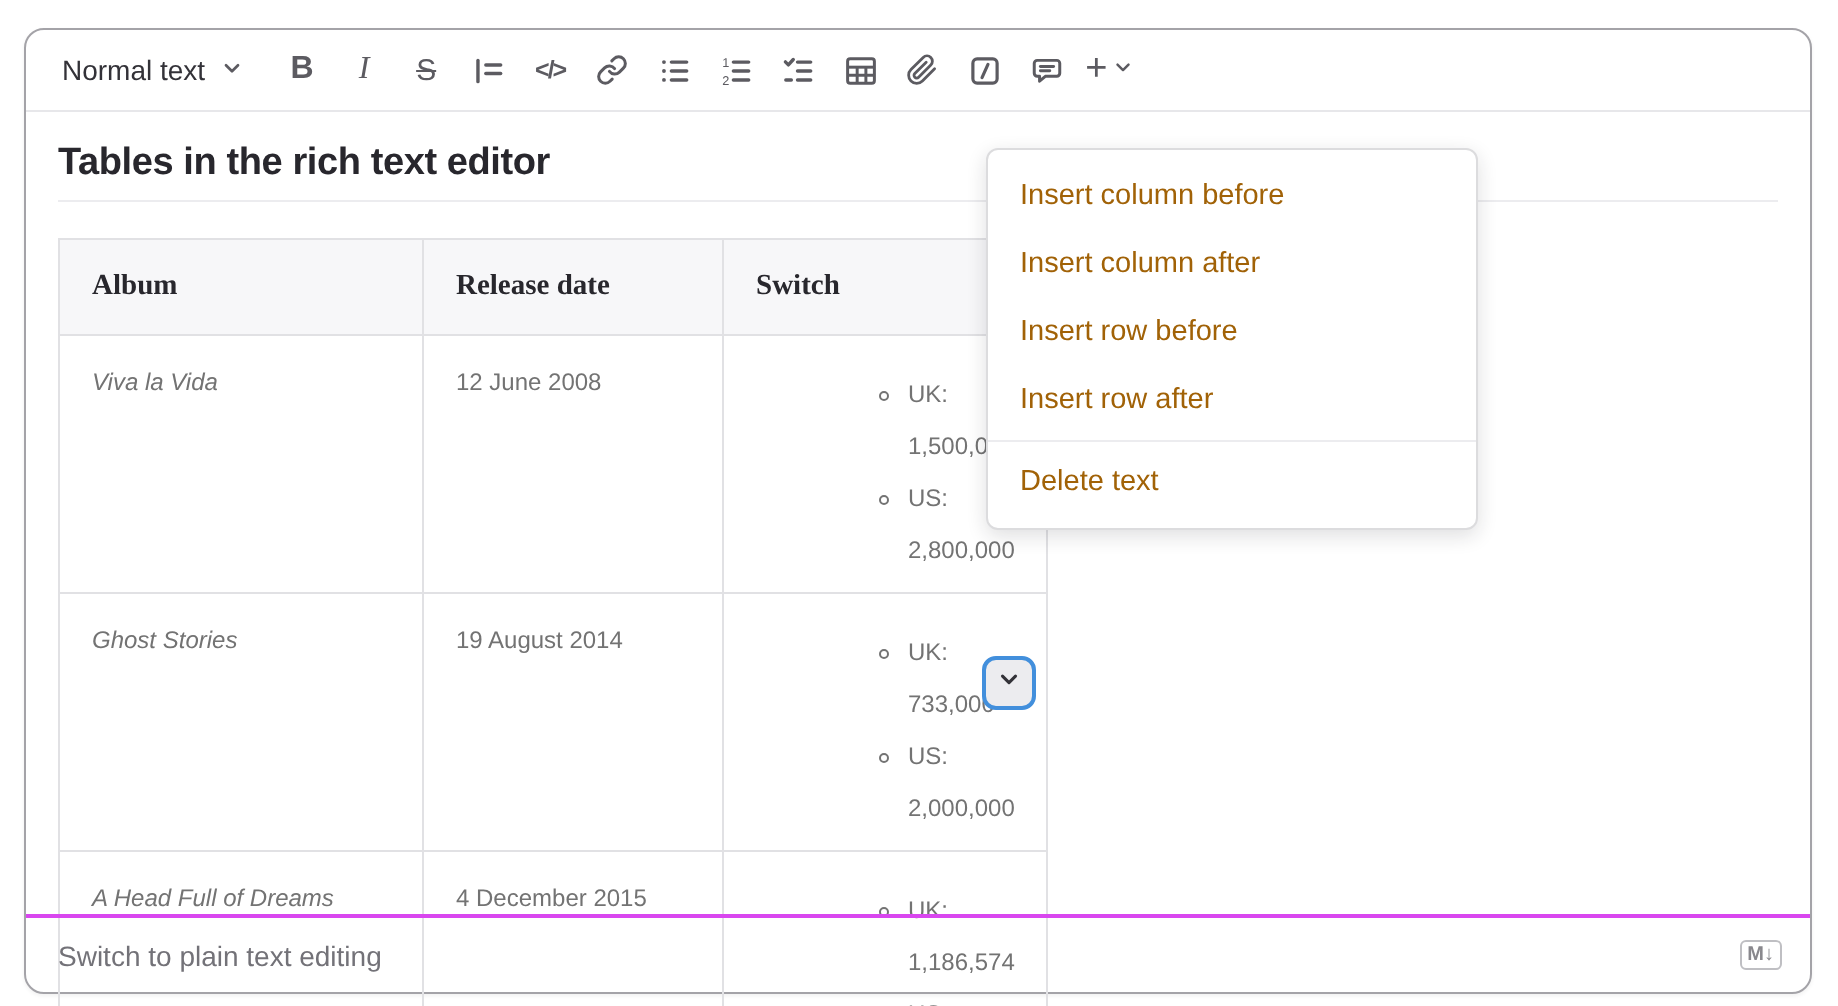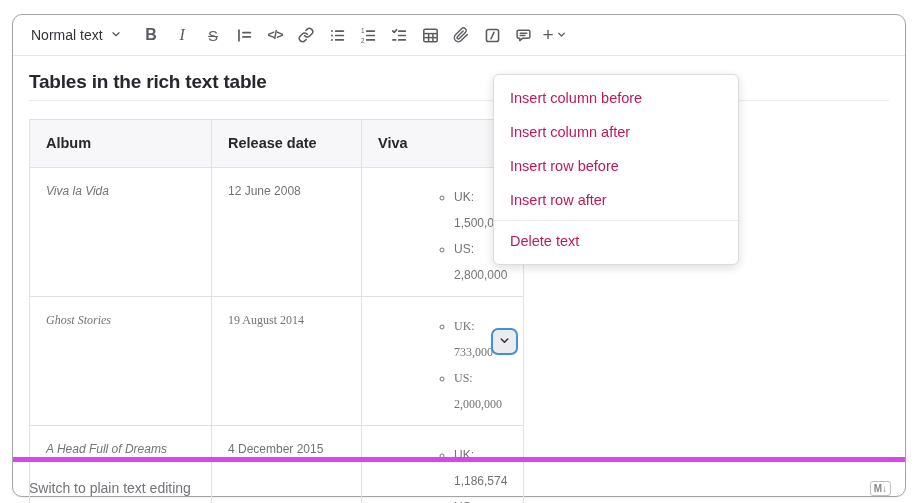--- a/index.html
+++ b/index.html
@@ -31,46 +31,46 @@
   .glyph-plus { font-size:19px; font-weight:400; color:#5c5b61; }
   .more { display:flex; align-items:center; gap:2px; padding:0 4px; cursor:pointer; }
 
   
   .content { position:absolute; top:41px; left:0; right:0; padding:15px 16px 0 16px; }
   h1.title { font-size:19px; font-weight:700; color:#28272d; letter-spacing:-.2px; }
   .title-hr { height:1px; background:#ececef; margin-top:7px; }
 
   table.rte { border-collapse:collapse; margin-top:18px; table-layout:fixed; }
   table.rte th, table.rte td { border:1px solid #e1e1e4; vertical-align:top; text-align:left; }
-  table.rte th { background:#f7f7f9; font-size:14.5px; font-weight:700; color:#28272d; padding:15px 16px 0; height:48px; }
+  table.rte th { background:#f7f7f9; font-size:14.5px; font-weight:700; color:#28272d; padding:15px 16px 0; height:48px;font-family:Liberation Serif, serif; }
   table.rte td { font-size:12px; color:#737373; padding:16px 16px 8px; }
   .c-album{ width:182px; } .c-date{ width:150px; } .c-sales{ width:158px; }
-  .r1 td{ height:82px; } .r2 td{ height:78px;font-family:Liberation Serif, serif; } .r3 td{ height:77px; }
+  .r1 td{ height:82px; } .r2 td{ height:78px; } .r3 td{ height:77px; }
   .album { font-style:italic; }
   td ul { list-style-type:circle; margin:0; padding-left:36px; line-height:26px; }
   td ul li { padding-left:0;margin-left:40px; }
 
   
   .footer {
     position:absolute; left:0; right:0; bottom:0; height:39px;
-    border-top:5px solid #d946ef; display:flex; align-items:flex-end;
+    border-top:2px solid #d946ef; display:flex; align-items:center;
     padding:0 14px 0 16px; border-radius:0 0 10px 10px;
   }
   .switch-link { font-size:14px; color:#737278; cursor:pointer; }
   .md-badge { margin-left:auto; font-size:10px; font-weight:700; color:#89888d;
               border:1px solid #bfbfc3; border-radius:3px; padding:1px 3px; line-height:11px; }
 
   
   .menu {
     position:absolute; left:480px; top:59px; width:246px;
     background:#fff; border:1px solid #dcdcde; border-radius:6px;
     box-shadow:0 3px 10px rgba(31,30,36,.14); padding:6px 0; z-index:5;
   }
   .menu-item { height:34px; display:flex; align-items:center; padding:0 16px;
-               font-size:14.5px; color:#be185d; cursor:pointer;text-align:right; }
+               font-size:14.5px; color:#a16207; cursor:pointer;text-align:right; }
   .menu-divider { height:1px; background:#ececef; margin:3px 0; }
 
   
   .cell-dd {
     position:absolute; left:478px; top:313px; width:27px; height:27px;
     background:#ececef; border:2px solid #428fdc; border-radius:7px;
     display:flex; align-items:center; justify-content:center; cursor:pointer; z-index:4;
     color:#333238;
   }
 </style>
@@ -203,29 +203,29 @@
         <span class="glyph-plus">+</span>
         <span>
           <svg width="11" height="11" viewBox="0 0 16 16" fill="none" stroke="#5c5b61" stroke-width="1.8" stroke-linecap="round" stroke-linejoin="round">
               <path d="M4 6.2l4 4 4-4"></path>
             </svg>
         </span>
       </div>
     </div>
 
     <div class="content">
-      <h1 class="title">Tables in the rich text table</h1>
+      <h1 class="title">Tables in the rich text editor</h1>
       <div class="title-hr"></div>
 
       <table class="rte">
         <thead>
           <tr>
             <th class="c-album">Album</th>
             <th class="c-date">Release date</th>
-            <th class="c-sales">Viva</th>
+            <th class="c-sales">Switch</th>
           </tr>
         </thead>
         <tbody>
           <tr class="r1">
             <td><span class="album">Viva la Vida</span></td>
             <td>12 June 2008</td>
             <td>
               <ul>
                 <li>UK: 1,500,000</li>
                 <li>US: 2,800,000</li>

